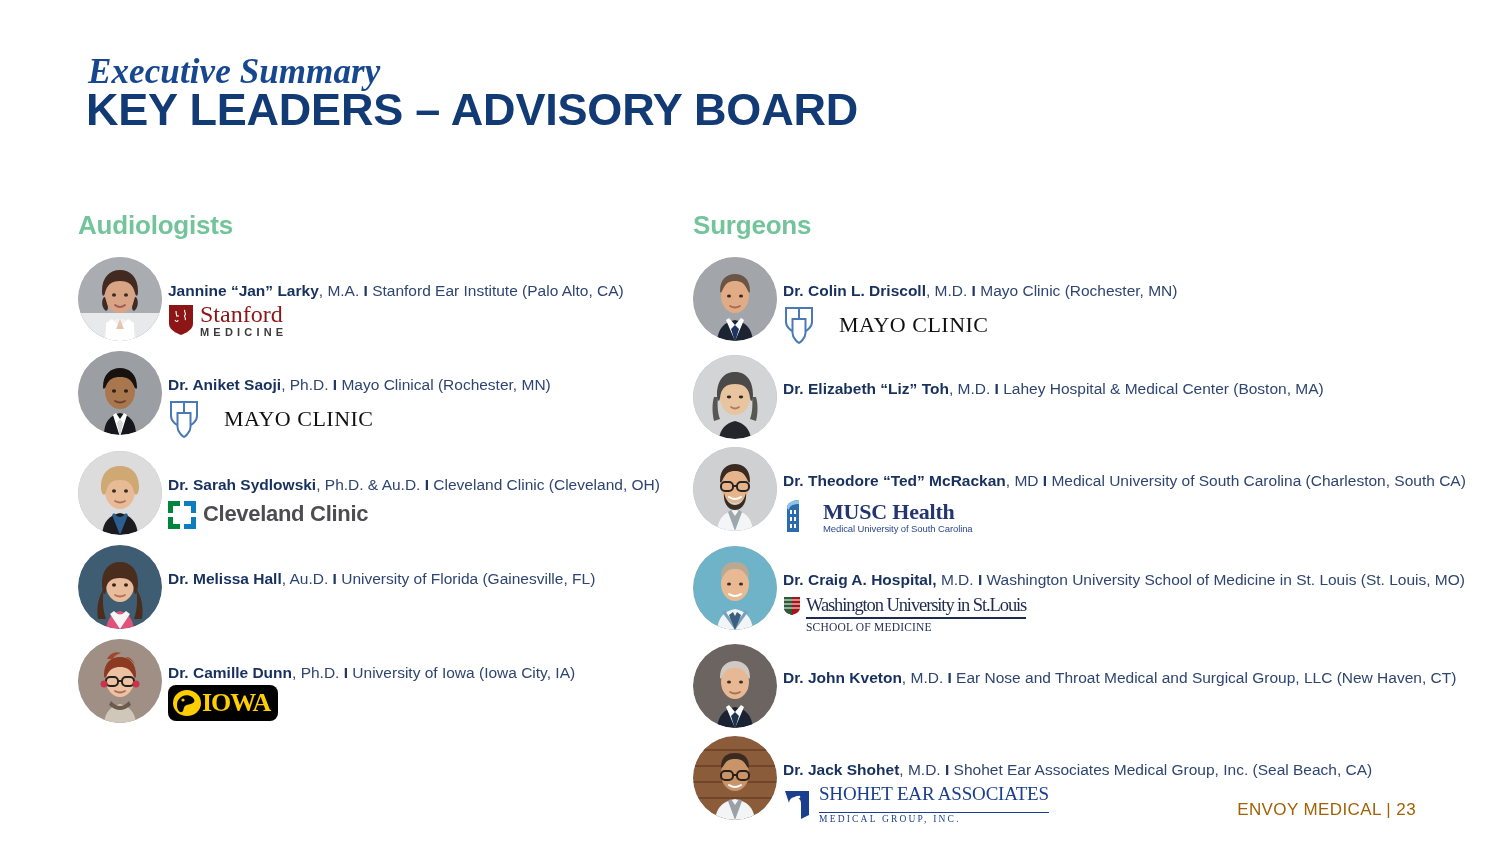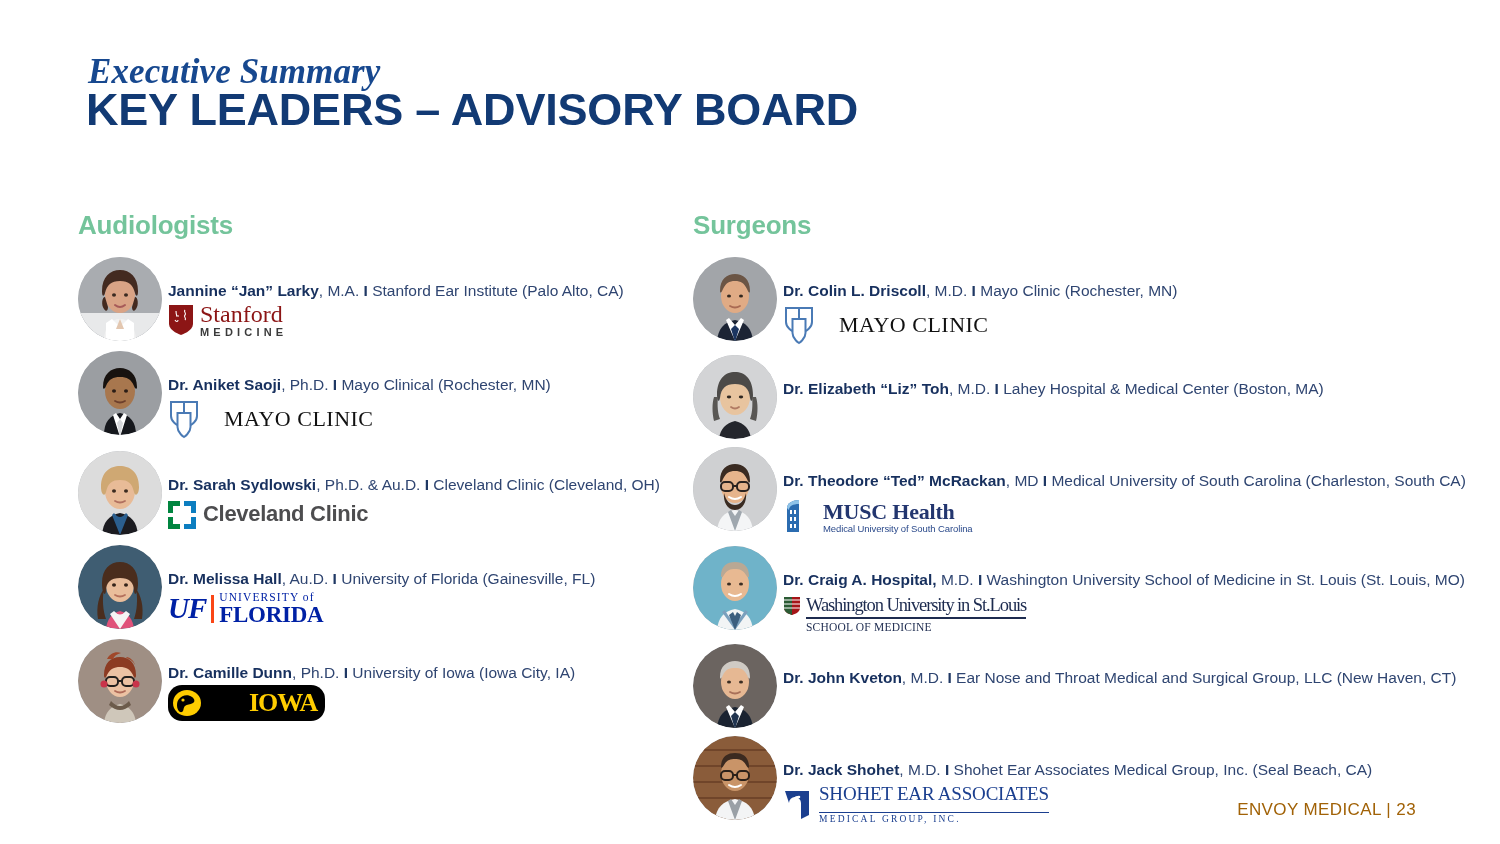--- a/index.html
+++ b/index.html
@@ -67,21 +67,21 @@
   .cc-wrap{display:flex;align-items:flex-start;gap:7px;}
   .cc-txt{font-size:22px;font-weight:700;color:#4d4d4f;letter-spacing:-.3px;}
 
   .uf-wrap{display:flex;align-items:center;}
   .uf-uf{font-family:"Liberation Serif",serif;font-weight:700;font-style:italic;font-size:29px;color:#0021a5;letter-spacing:-1px;}
   .uf-bar{width:3px;height:28px;background:#fa4616;margin:0 5px;}
   .uf-stack{line-height:1;}
   .uf-u{font-family:"Liberation Serif",serif;font-size:11.5px;letter-spacing:1.1px;color:#0021a5;}
   .uf-f{font-family:"Liberation Serif",serif;font-weight:700;font-size:23px;letter-spacing:-.3px;color:#0021a5;margin-top:-1px;}
 
-  .iowa-wrap{display:flex;align-items:center;background:#000;border-radius:14px;padding:3px 8px 3px 4px;gap:47px;}
+  .iowa-wrap{display:flex;align-items:center;background:#000;border-radius:8px;padding:3px 8px 3px 4px;}
   .iowa-txt{font-family:"Liberation Serif",serif;font-weight:700;font-size:26px;color:#ffcd00;letter-spacing:-1px;-webkit-text-stroke:0;}
 
   .lahey-wrap{display:flex;align-items:center;gap:8px;}
   .lahey-txt{line-height:1.12;font-size:17px;font-weight:600;color:#58595b;}
 
   .musc-wrap{display:flex;align-items:flex-end;gap:14px;}
   .musc-stack{line-height:1.05;}
   .musc-1{font-family:"Liberation Serif",serif;font-size:22px;color:#23366f;font-weight:700;letter-spacing:-.2px;}
   .musc-2{font-size:9.5px;color:#2b4a8b;letter-spacing:-.1px;margin-top:1px;}
 
@@ -254,30 +254,20 @@
               <ellipse cx="48" cy="40" rx="2" ry="1.7" fill="#34241a"></ellipse>
             <path d="M37 50q5 3 10 0" stroke="#b4705c" stroke-width="1.8" fill="none" stroke-linecap="round"></path>
             <path d="M28 84c1-10 6-16 14-18 8 2 13 8 14 18z" fill="#e0527a"></path>
             <path d="M36 66q6 7 12 0l4 3-10 15-10-15z" fill="#f5f5f5"></path>
           </g>
           </svg>
       </div>
       <div class="pbody">
         <div class="pname">
           <b>Dr. Melissa Hall</b><span class="reg">, Au.D. </span><span class="sep">I</span><span class="reg"> University of Florida (Gainesville, FL)</span>
-        </div>
-        <div class="logo">
-          <div class="uf-wrap">
-            <div class="uf-uf">UF</div>
-            <div class="uf-bar"></div>
-            <div class="uf-stack">
-              <div class="uf-u">UNIVERSITY of</div>
-              <div class="uf-f">FLORIDA</div>
-            </div>
-          </div>
         </div>
       </div>
     </div>
 
     <div class="person">
       <div class="avatar">
         <svg viewBox="0 0 84 84">
             <defs>
               <clipPath id="c5">
                 <circle cx="42" cy="42" r="42"></circle>

